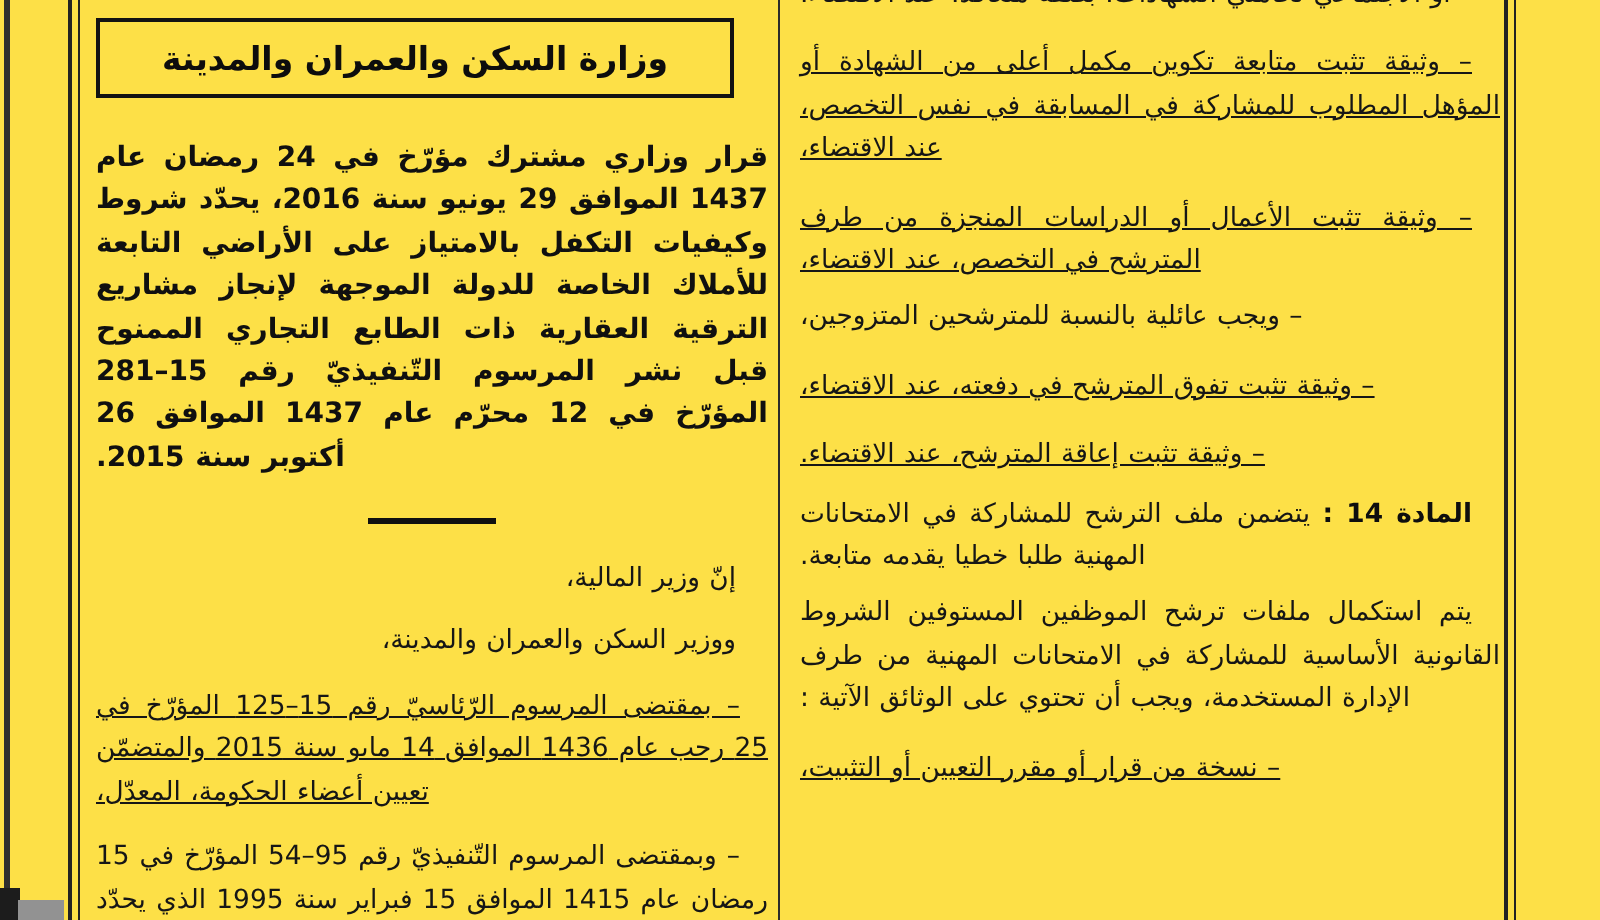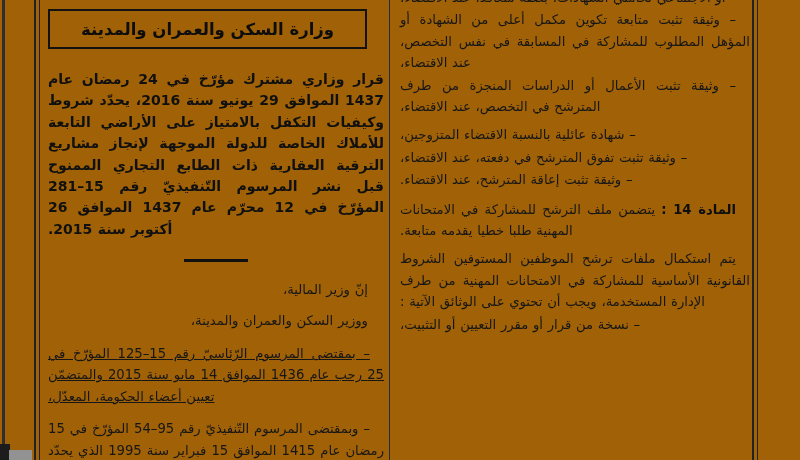--- a/index.html
+++ b/index.html
@@ -1,18 +1,18 @@
 <!DOCTYPE html>
 <html lang="ar"><head>
 <meta charset="utf-8">
 <style>
   html,body { margin:0; padding:0; }
   .page {
     position:relative; width:800px; height:460px;
-    background:#a16207; overflow:hidden;
+    background:#fde047; overflow:hidden;
     font-family:"DejaVu Sans", sans-serif;
     color:#161616;
   }
   
   .vrule { position:absolute; top:0; height:460px; background:#222; }
   .scan-edge   { left:2px;   width:2.6px; background:#2e2e2e; }
   .dbl-l-a     { left:34px;  width:1.6px; }
   .dbl-l-b     { left:38.6px;width:1.6px; }
   .col-divider { left:389px; width:1.3px; background:#2b2b2b; }
   .dbl-r-a     { left:752px; width:1.6px; }
@@ -37,21 +37,21 @@
     display:flex; align-items:center; justify-content:center;
   }
   .ministry-box span { font-weight:bold; font-size:16.5px; letter-spacing:0; color:#0d0d0d; }
 
   .decree-heading { font-weight:bold; font-size:14px; line-height:21.4px; margin-top:20px; color:#101010; }
 
   .section-rule { width:64px; height:3px; background:#101010; margin:19px auto 0; }
 
   .article-label { font-weight:bold; color:#0e0e0e; }
 
-  .mt6 { margin-top:1px; } .mt7 { margin-top:7px; } .mt8 { margin-top:8px; }
+  .mt6 { margin-top:13px;text-decoration:underline; } .mt7 { margin-top:7px; } .mt8 { margin-top:8px; }
   .mt9 { margin-top:9px; } .mt11 { margin-top:11px; } .mt12 { margin-top:12px;text-decoration:underline; }
   .mt17 { margin-top:17px; }
 </style>
 </head>
 <body>
 
 <div class="page">
 
   <div class="vrule scan-edge"></div>
   <div class="vrule dbl-l-a"></div>
@@ -76,21 +76,21 @@
 
     <p class="indent mt12">– بمقتضى المرسوم الرّئاسيّ رقم 15–125 المؤرّخ في 25 رجب عام 1436 الموافق 14 مايو سنة 2015 والمتضمّن تعيين أعضاء الحكومة، المعدّل،</p>
     <p class="indent mt11">– وبمقتضى المرسوم التّنفيذيّ رقم 95–54 المؤرّخ في 15 رمضان عام 1415 الموافق 15 فبراير سنة 1995 الذي يحدّد صلاحيات وزير الماليّة،</p>
   </div>
 
   <div class="col col-right">
     <p>أو الاجتماعي لحاملي الشهادات، بصفة متعاقد، عند الاقتضاء،</p>
 
     <p class="indent mt6">– وثيقة تثبت متابعة تكوين مكمل أعلى من الشهادة أو المؤهل المطلوب للمشاركة في المسابقة في نفس التخصص، عند الاقتضاء،</p>
     <p class="indent mt6">– وثيقة تثبت الأعمال أو الدراسات المنجزة من طرف المترشح في التخصص، عند الاقتضاء،</p>
-    <p class="indent mt7">– شهادة عائلية بالنسبة الاقتضاء المتزوجين،</p>
+    <p class="indent mt7">– ويجب عائلية بالنسبة للمترشحين المتزوجين،</p>
     <p class="indent mt6">– وثيقة تثبت تفوق المترشح في دفعته، عند الاقتضاء،</p>
     <p class="indent mt6">– وثيقة تثبت إعاقة المترشح، عند الاقتضاء.</p>
 
     <p class="indent mt8"><span class="article-label">المادة 14 :</span> <span>يتضمن ملف الترشح للمشاركة في الامتحانات المهنية طلبا خطيا يقدمه متابعة.</span></p>
 
     <p class="indent mt7">يتم استكمال ملفات ترشح الموظفين المستوفين الشروط القانونية الأساسية للمشاركة في الامتحانات المهنية من طرف الإدارة المستخدمة، ويجب أن تحتوي على الوثائق الآتية :</p>
 
     <p class="indent mt6">– نسخة من قرار أو مقرر التعيين أو التثبيت،</p>
   </div>
 

